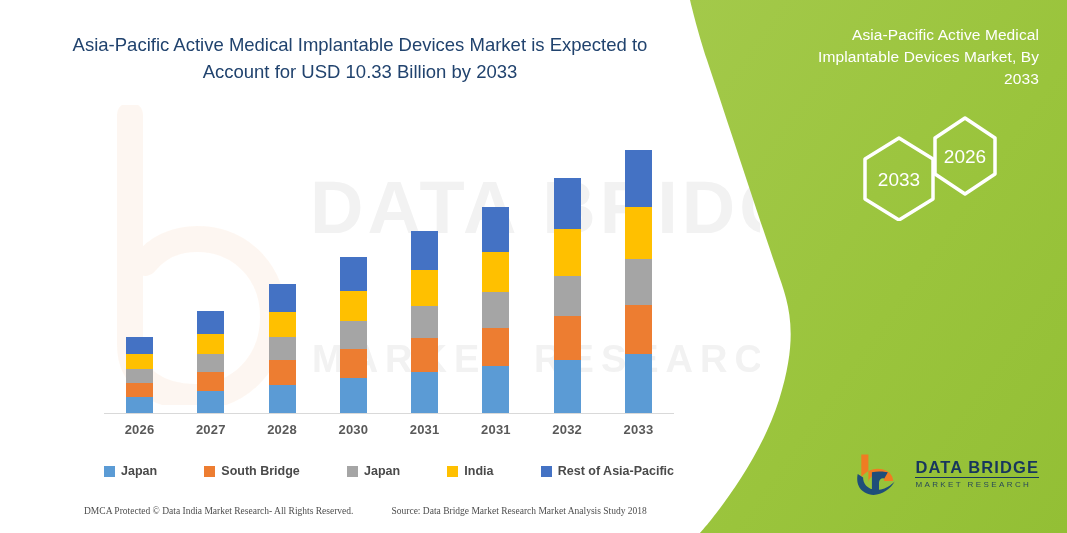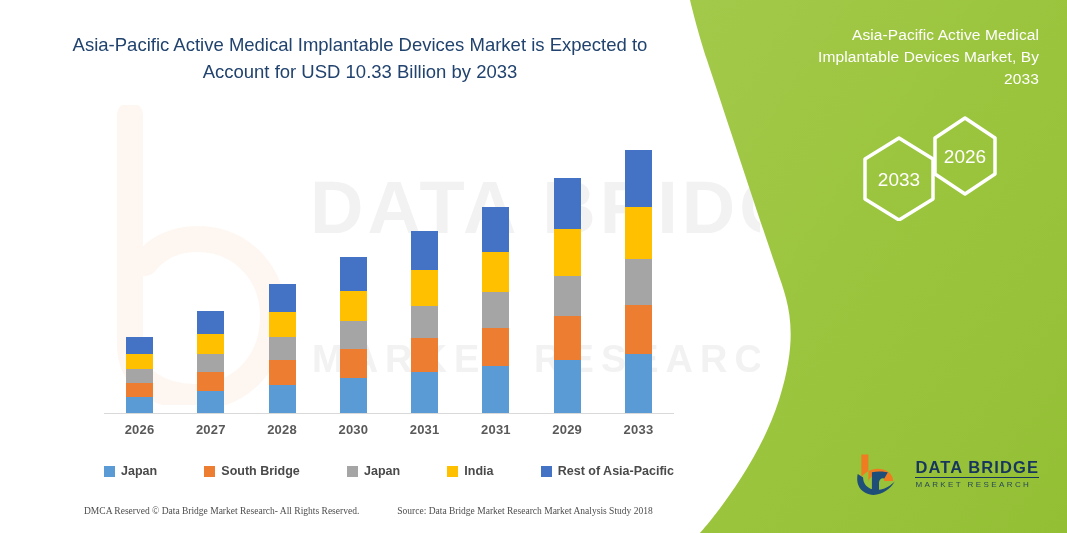--- a/index.html
+++ b/index.html
@@ -230,21 +230,21 @@
           </div>
         </div>
       </div>
     <div class="xlabels" id="xlabels">
         <div class="xlabel">2026</div>
         <div class="xlabel">2027</div>
         <div class="xlabel">2028</div>
         <div class="xlabel">2030</div>
         <div class="xlabel">2031</div>
         <div class="xlabel">2031</div>
-        <div class="xlabel">2029</div>
+        <div class="xlabel">2032</div>
         <div class="xlabel">2033</div>
       </div>
   </div>
 
   <div class="legend" id="legend">
       <div class="legend-item">
         <span class="legend-swatch" style="background: rgb(91, 155, 213);"></span>
         <span class="legend-label">Japan</span>
       </div>
       <div class="legend-item">
@@ -259,21 +259,21 @@
         <span class="legend-swatch" style="background: rgb(255, 192, 0);"></span>
         <span class="legend-label">India</span>
       </div>
       <div class="legend-item">
         <span class="legend-swatch" style="background: rgb(68, 114, 196);"></span>
         <span class="legend-label">Rest of Asia-Pacific</span>
       </div>
     </div>
 
   <div class="footer">
-    <span>DMCA Reserved © Data Bridge Market Research- All Rights Reserved.</span>
+    <span>DMCA Protected © Data India Market Research- All Rights Reserved.</span>
     <span>Source: Data Bridge Market Research  Market Analysis Study 2018</span>
   </div>
 
   <div class="green-panel">
     <svg viewBox="0 0 400 533" preserveAspectRatio="none">
       <defs>
         <linearGradient id="gg" x1="0" y1="0" x2="1" y2="1">
           <stop offset="0%" stop-color="#a3c94a"></stop>
           <stop offset="55%" stop-color="#9ac43c"></stop>
           <stop offset="100%" stop-color="#93bf35"></stop>

